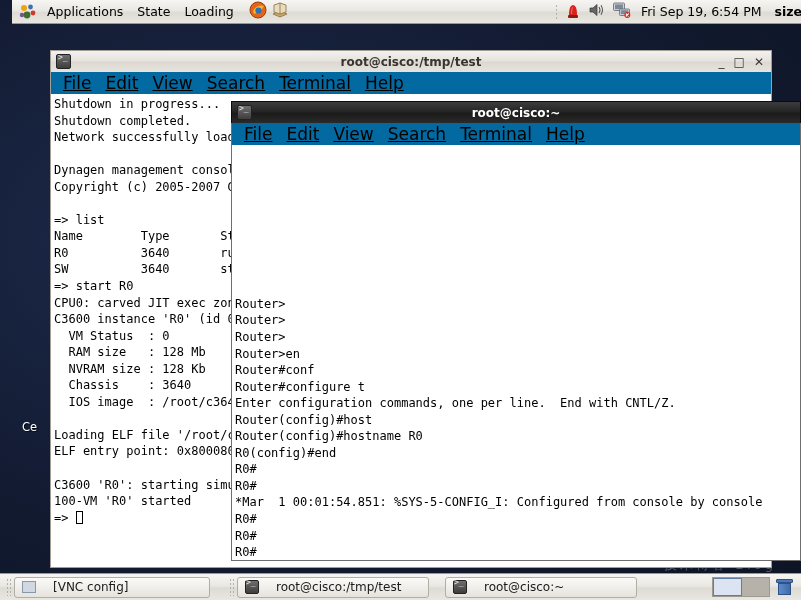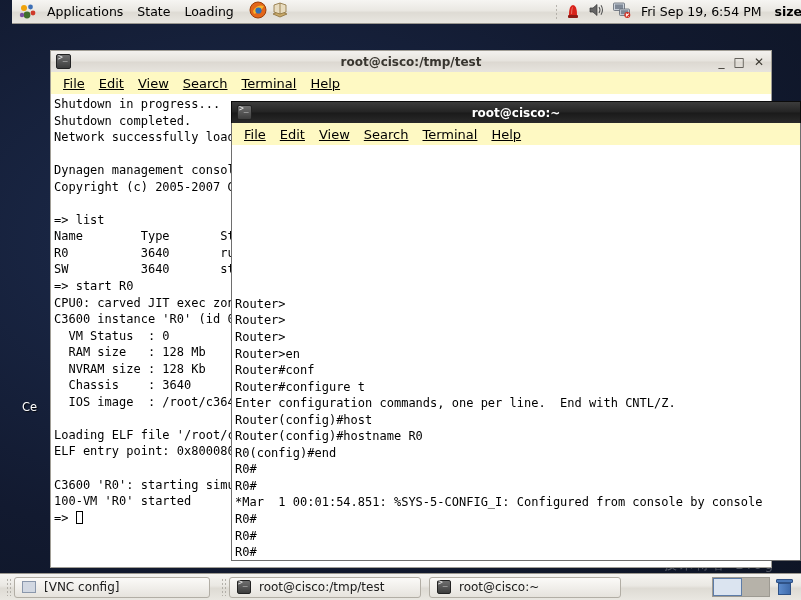--- a/index.html
+++ b/index.html
@@ -31,21 +31,21 @@
   .launch-icons { display: flex; align-items: center; gap: 4px; margin-left: 8px; }
   .panel-right { margin-left: auto; display: flex; align-items: center; gap: 7px; padding-right: 8px; }
   .dotsep { width: 3px; height: 16px;
     background-image: radial-gradient(#a9a69f 40%, transparent 42%);
     background-size: 3px 4px; opacity: .8; }
   #clock { font-size: 12.5px; color: #000; padding: 0 3px; }
   #user-name { font-size: 12.5px; font-weight: bold; color: #000; padding: 0 3px; }
 
   
   #desktop-icon-label {
-    position: absolute; left: 22px; top: 400px;
+    position: absolute; left: 22px; top: 420px;
     color: #ffffff; font-size: 11.5px;
     text-shadow: 1px 1px 1px rgba(0,0,0,.8);
     white-space: nowrap;
   }
 
   
   #watermark {
     position: absolute; left: 640px; top: 524px; width: 160px;
     text-align: center; pointer-events: none;
   }
@@ -88,23 +88,23 @@
     content: ">_"; position: absolute; left: 1px; top: -2px;
     font-family: "DejaVu Sans Mono", monospace; font-size: 8px; color: #e7e7e7;
   }
   .win-buttons {
     margin-left: auto; display: flex; align-items: center; gap: 9px; z-index: 2;
     font-size: 12px; color: #3a3730; padding-right: 2px;
   }
   .win-btn { cursor: default; line-height: 12px; }
   .menubar {
     display: flex; align-items: center; height: 22px; padding-left: 5px;
-    background: #fef9c3;
+    background: #0369a1;
     border-left: 1px solid #a19e96; border-right: 1px solid #a19e96;
-    font-size: 13px; color: #000;
+    font-size: 17px; color: #000;
   }
   .menubar.focused-menu { border-color: #6e6e6e; }
   .menu-item { padding: 2px 7px; cursor: default; }
   .menu-item u { text-decoration: underline; }
   .term-body {
     background: #ffffff; color: #000000;
     font-family: "DejaVu Sans Mono", "Liberation Mono", monospace;
     font-size: 12px; line-height: 16.55px;
     padding: 2px 0 0 3px;
     overflow: hidden; white-space: pre;
@@ -130,22 +130,22 @@
     background: linear-gradient(to bottom, #f6f5f2 0%, #eae8e3 45%, #dedbd4 55%, #e9e7e1 100%);
     border-top: 1px solid #9a978f;
     display: flex; align-items: center; padding: 0 3px;
   }
   .grip {
     width: 5px; height: 18px; margin: 0 3px;
     background-image: radial-gradient(#a9a69f 40%, transparent 42%);
     background-size: 3px 4px; opacity: .85;
   }
   .task-button {
-    height: 21px; display: flex; align-items: center; gap: 8px;
-    padding: 0 7px; margin-right: 8px;
+    height: 21px; display: flex; align-items: center; gap: 17px;
+    padding: 0 7px; margin-right: 16px;
     border: 1px solid #b2aea5; border-radius: 3px;
     background: linear-gradient(to bottom, #fbfaf8, #e6e3dd);
     font-size: 12px; color: #1a1a1a; overflow: hidden; white-space: nowrap;
   }
   #task-vnc { width: 196px; }
   #task-term1 { width: 192px; }
   #task-term2 { width: 192px; }
   .task-icon-term {
     width: 14px; height: 14px; flex: 0 0 14px; border-radius: 2px;
     background: linear-gradient(to bottom, #6f6f6f, #3d3d3d);

